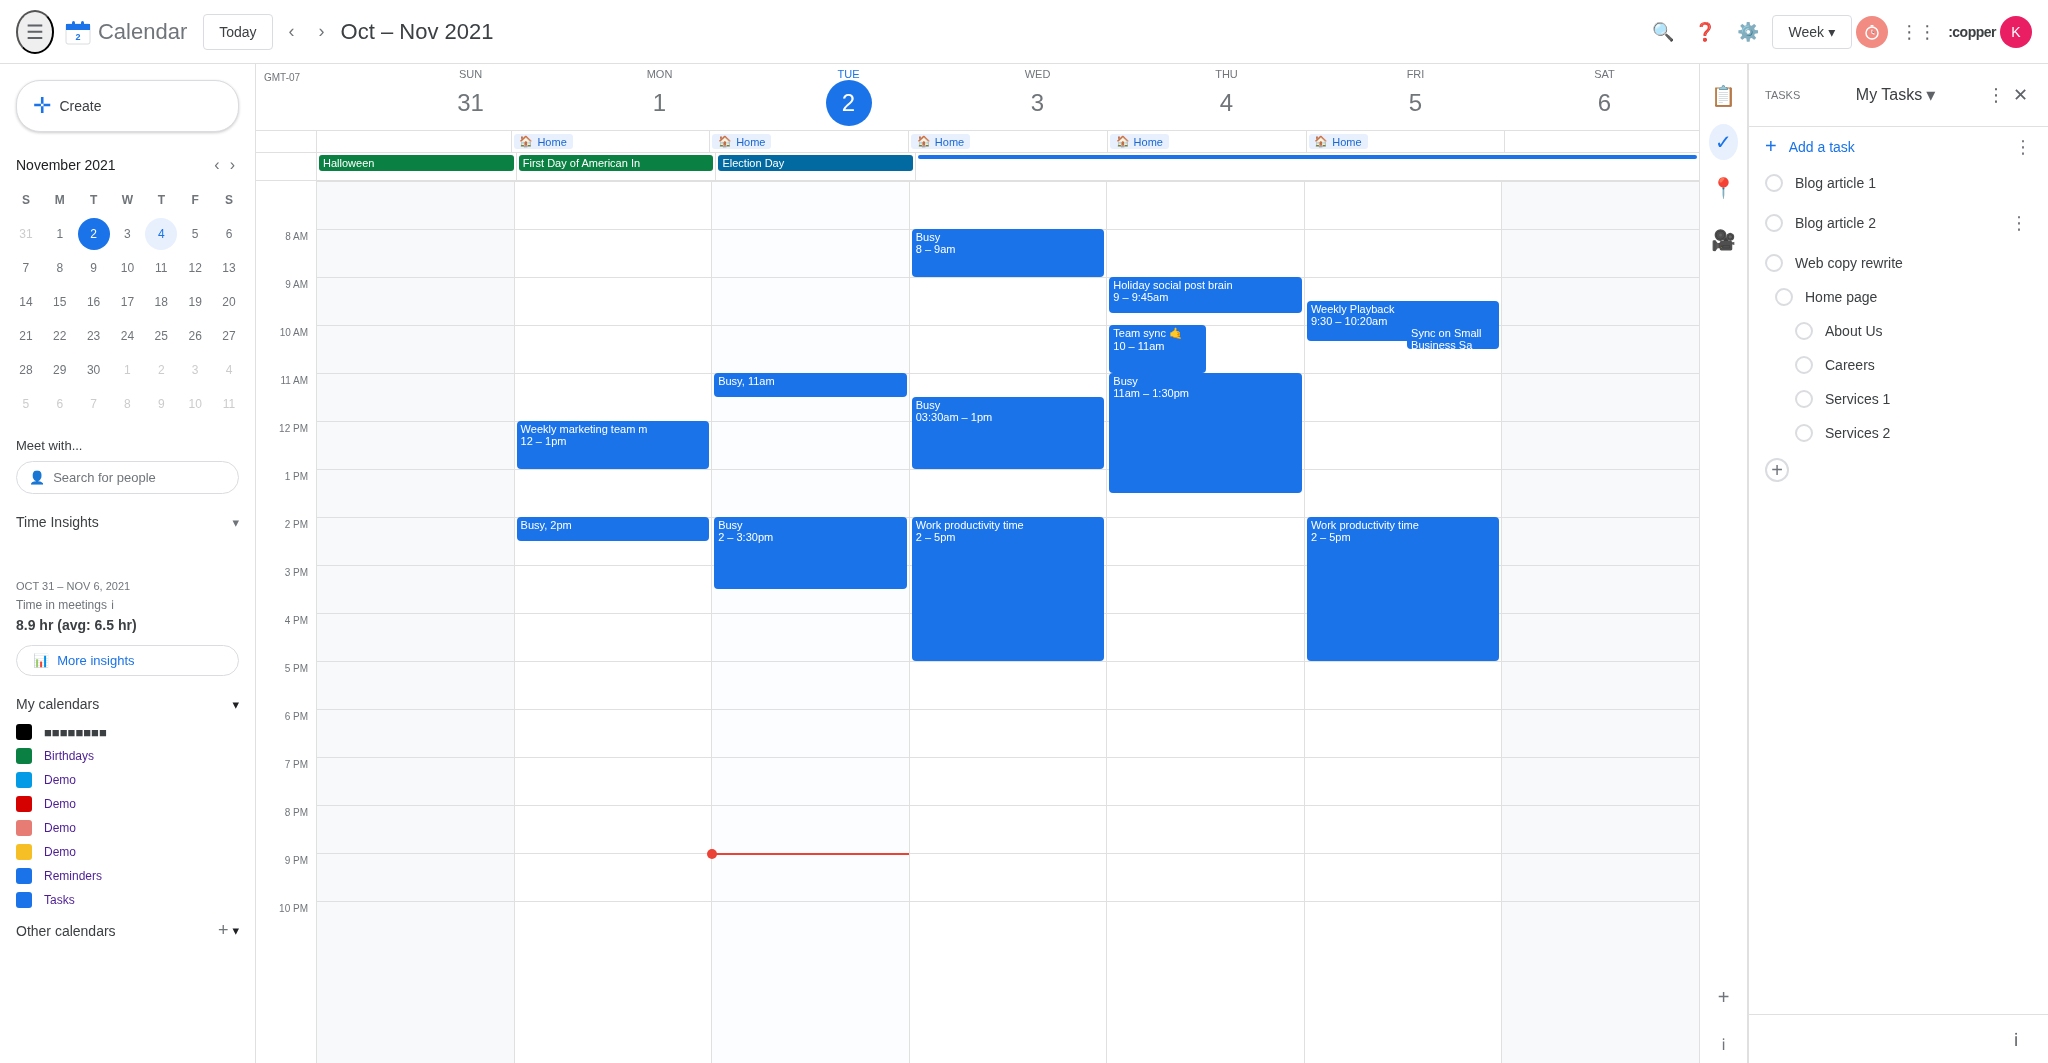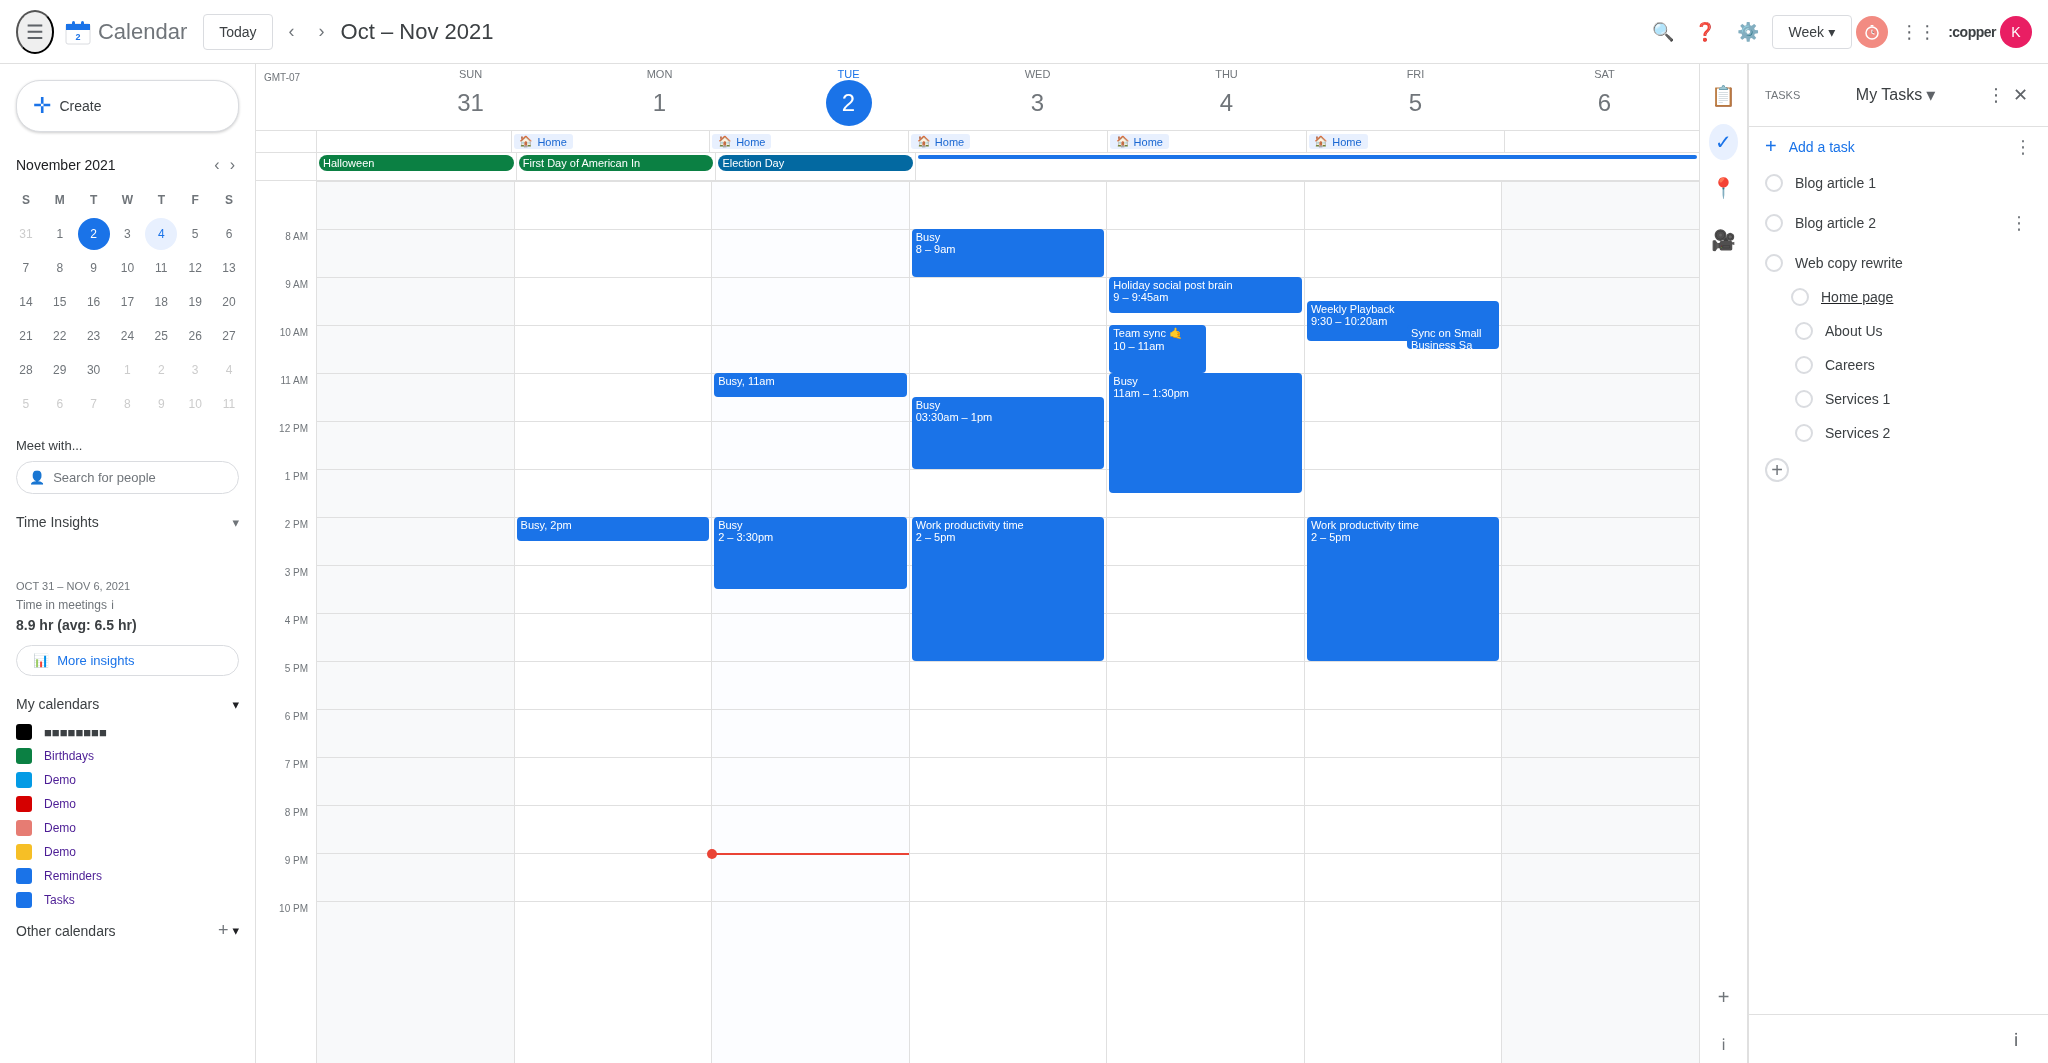--- a/index.html
+++ b/index.html
@@ -87,21 +87,21 @@
     .side-icon { padding: 12px 0; cursor: pointer; color: #5f6368; font-size: 20px; }
     .side-icon.active-side { color: #1a73e8; }
 
     .tasks-content { flex: 1; overflow-y: auto; }
 
     
     .right-panel { display: flex; border-left: 1px solid #e0e0e0; }
     .side-icons-bar { width: 48px; display: flex; flex-direction: column; align-items: center; padding-top: 8px; border-right: 1px solid #e0e0e0; gap: 4px; }
 
     
-    .alldayevent { border-radius: 8px; padding: 2px 4px; font-size: 11px; color: #fff; white-space: nowrap; overflow: hidden; text-overflow: ellipsis; cursor: pointer; }
+    .alldayevent { border-radius: 3px; padding: 2px 4px; font-size: 11px; color: #fff; white-space: nowrap; overflow: hidden; text-overflow: ellipsis; cursor: pointer; }
     .home-chip { display: inline-flex; align-items: center; gap: 4px; background: #e8f0fe; border-radius: 3px; padding: 1px 6px; font-size: 11px; color: #1967d2; }
 
     .info-btn { width: 32px; height: 32px; border-radius: 50%; border: none; background: none; cursor: pointer; color: #5f6368; font-size: 18px; display: flex; align-items: center; justify-content: center; }
   </style>
 </head>
 <body>
 
 <div style="display:flex;flex-direction:column;flex:1;overflow:hidden;">
   <div class="topbar">
     <button class="hamburger">☰</button>
@@ -420,20 +420,24 @@
               <div class="hour-line" style="top:336px;"></div>
               <div class="hour-line" style="top:384px;"></div>
               <div class="hour-line" style="top:432px;"></div>
               <div class="hour-line" style="top:480px;"></div>
               <div class="hour-line" style="top:528px;"></div>
               <div class="hour-line" style="top:576px;"></div>
               <div class="hour-line" style="top:624px;"></div>
               <div class="hour-line" style="top:672px;"></div>
               <div class="hour-line" style="top:720px;"></div>
 
+            <div class="event event-blue" style="top:240px;height:48px;left:2px;right:2px;">
+              <div>Weekly marketing team m</div>
+              <div>12 – 1pm</div>
+            </div>
 
             <div class="event event-blue" style="top:336px;height:24px;left:2px;right:2px;">Busy, 2pm</div>
           </div>
 
           <div class="day-col" style="background:#e8f0fe22;">
             <div class="hour-line" style="top:0px;"></div>
               <div class="hour-line" style="top:48px;"></div>
               <div class="hour-line" style="top:96px;"></div>
               <div class="hour-line" style="top:144px;"></div>
               <div class="hour-line" style="top:192px;"></div>
@@ -631,21 +635,21 @@
             <div class="task-radio"></div>
             <span class="task-text">Blog article 2</span>
             <span class="task-more">⋮</span>
           </div>
 
           <div class="task-item">
             <div class="task-radio"></div>
             <span class="task-text">Web copy rewrite</span>
           </div>
 
-          <div class="task-item" style="padding-left:42px;text-decoration:underline;">
+          <div class="task-item" style="padding-left:26px;">
             <div class="task-radio"></div>
             <span class="task-text">Home page</span>
           </div>
 
           <div class="task-item" style="padding-left:46px;">
             <div class="task-radio"></div>
             <span class="task-text">About Us</span>
           </div>
 
           <div class="task-item" style="padding-left:46px;">

